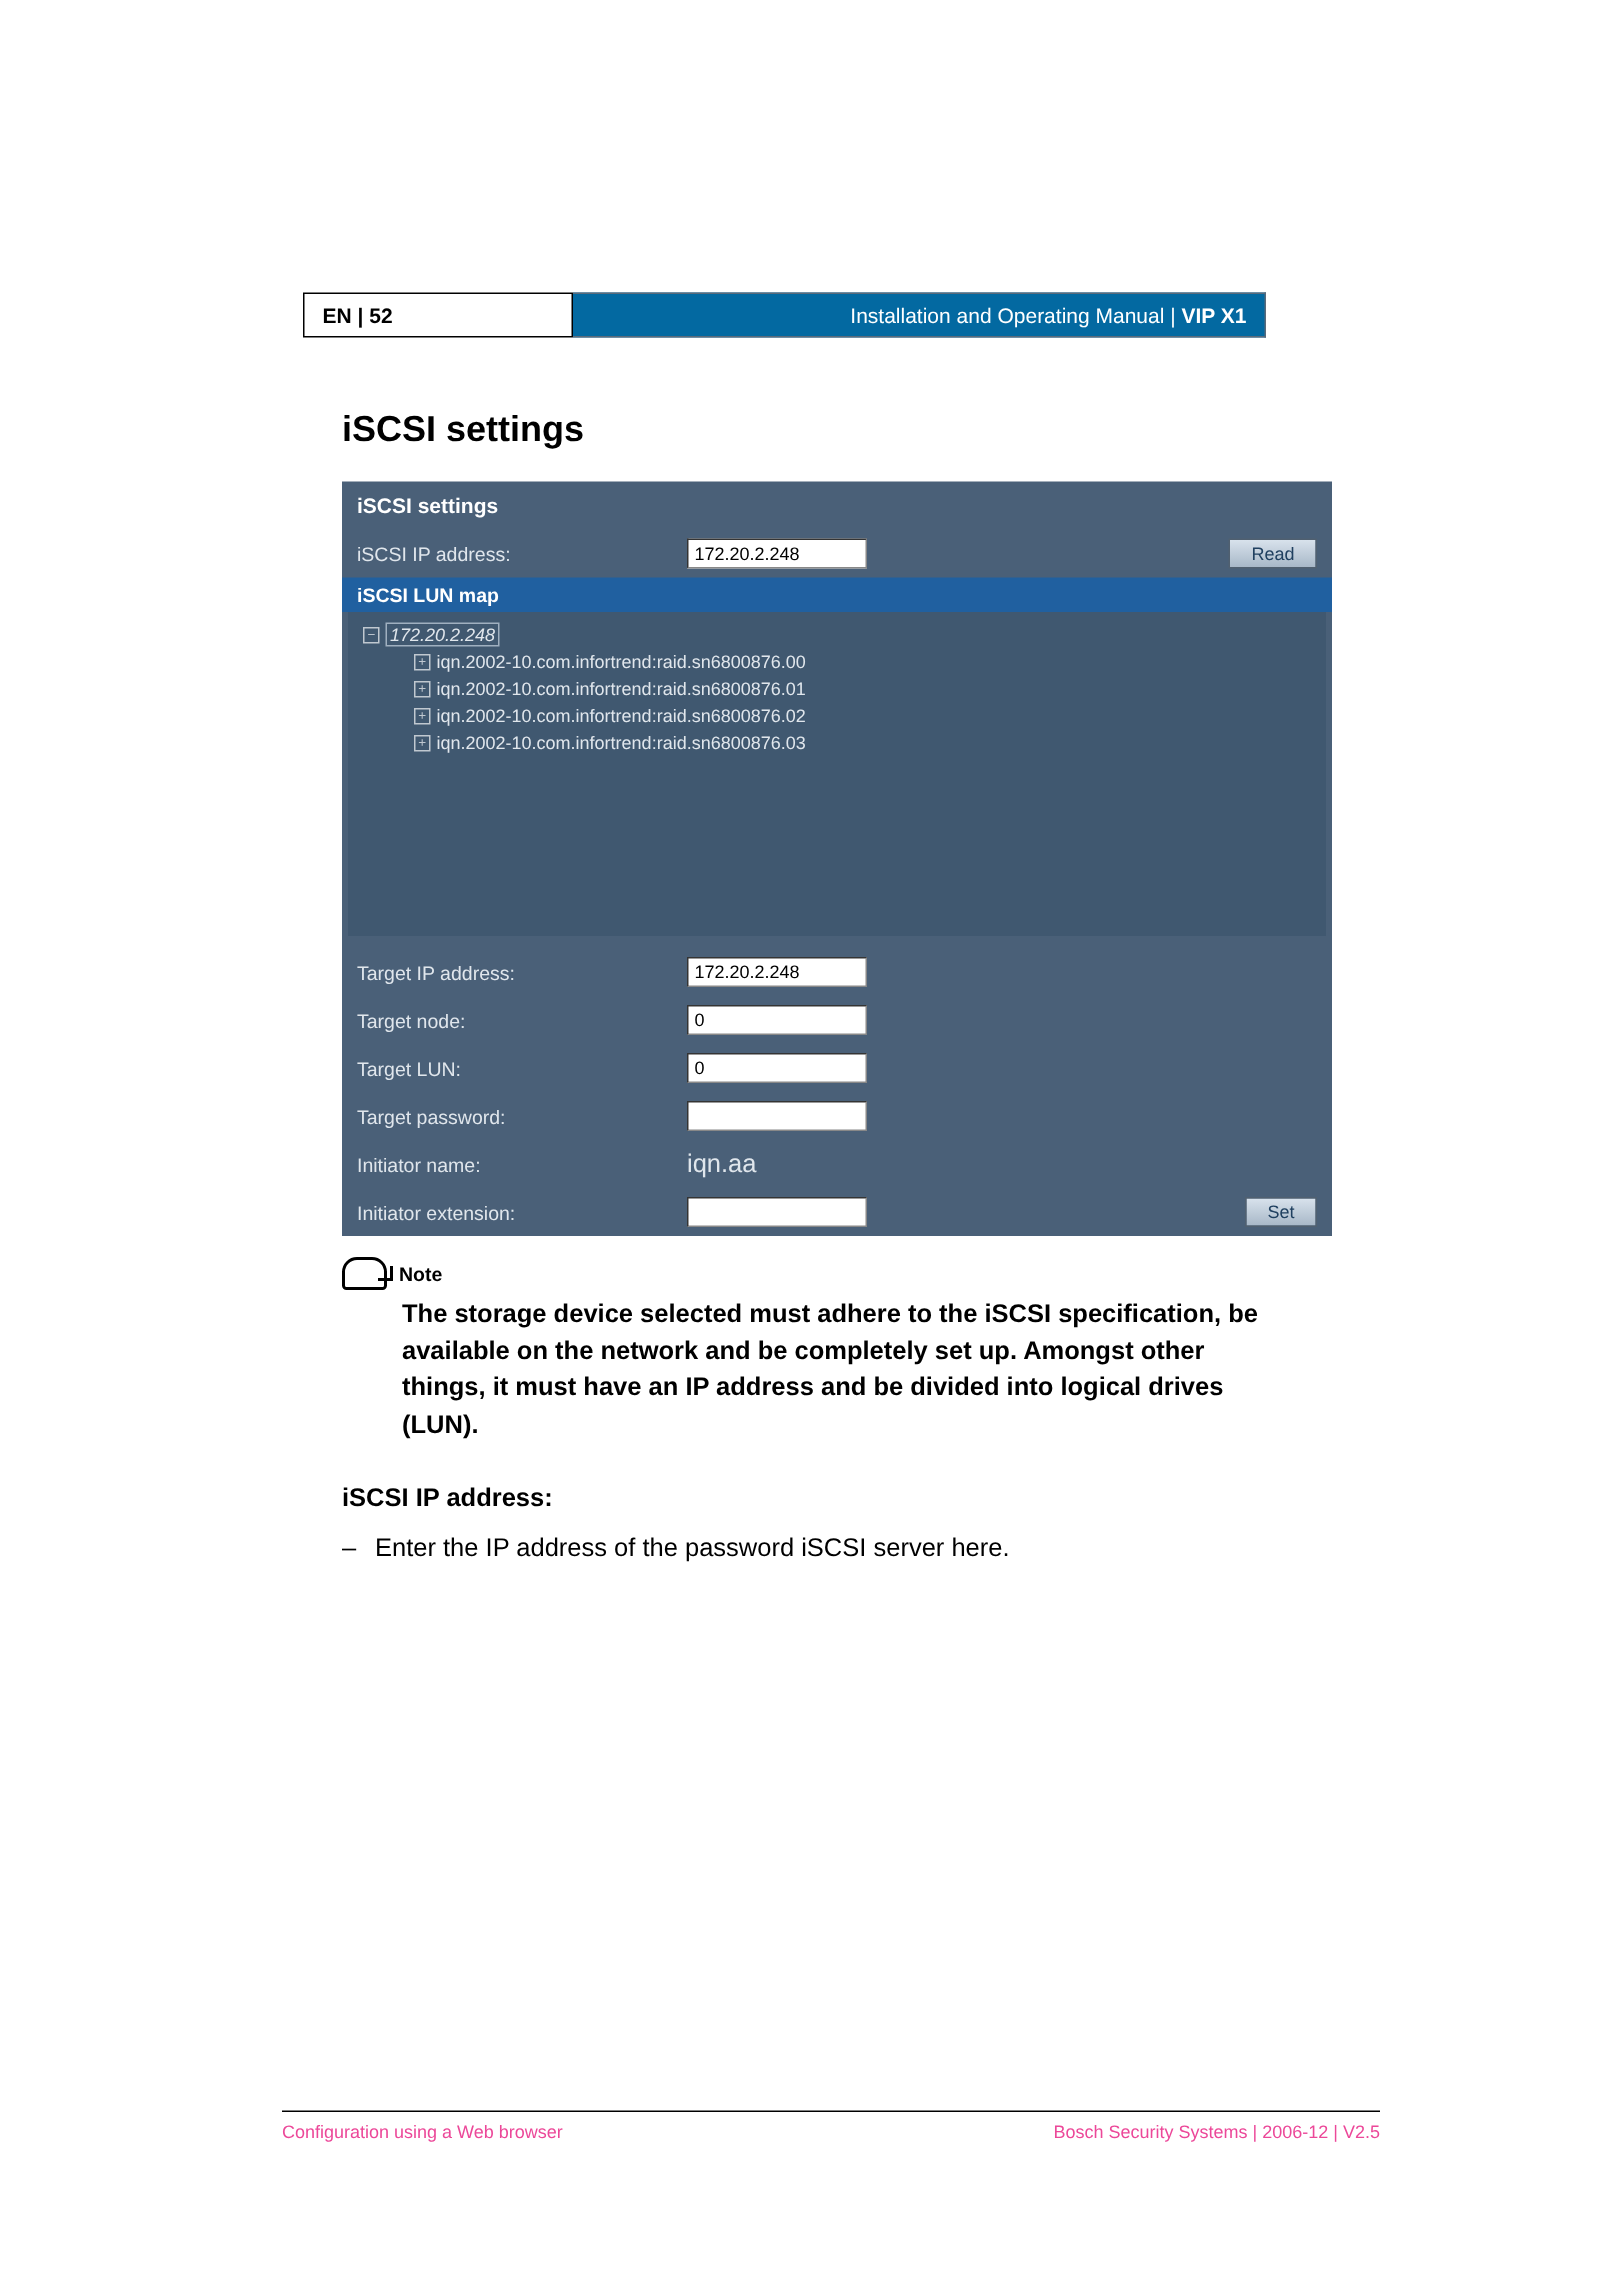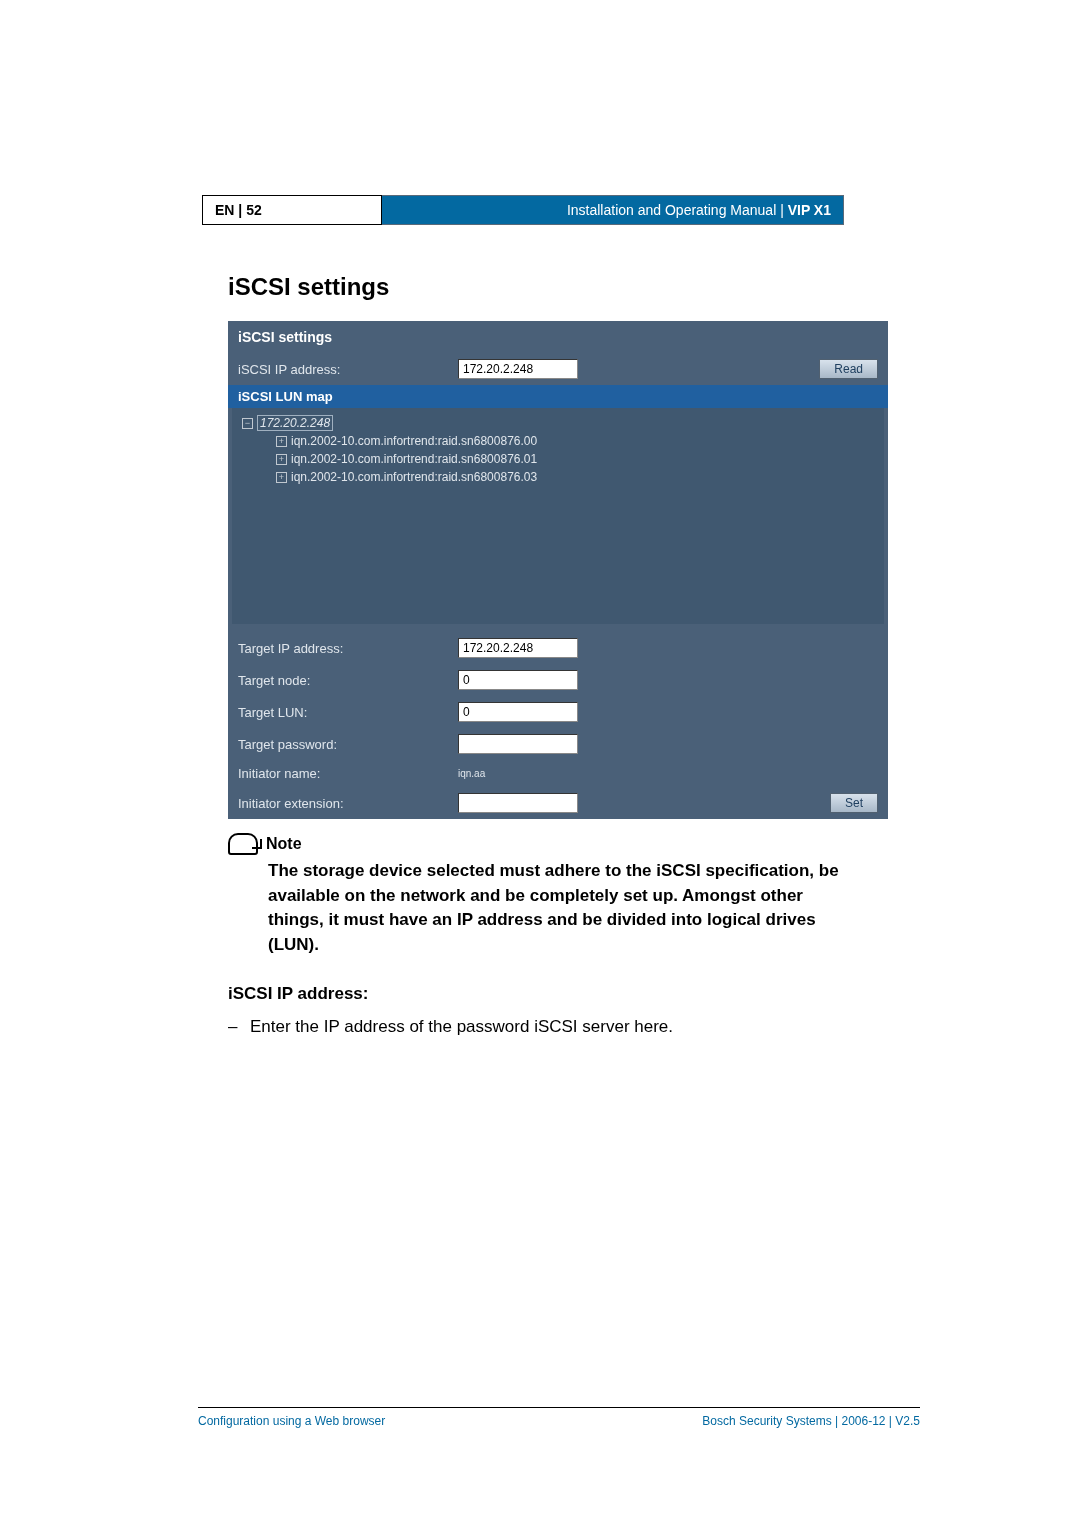--- a/index.html
+++ b/index.html
@@ -78,21 +78,21 @@
     font-size: 12px;
     padding: 2px 4px;
     width: 120px;
     border: 1px inset #888;
     box-sizing: border-box;
     height: 20px;
     line-height: 14px;
   }
   .field-value {
     color: #e0e6ec;
-    font-size: 10px;
+    font-size: 17px;
   }
   .btn {
     background: linear-gradient(#d8e2ec, #a8b8c8);
     border: 1px solid #506070;
     color: #204060;
     font-size: 12px;
     padding: 2px 14px;
     margin-left: auto;
     cursor: pointer;
   }
@@ -143,21 +143,21 @@
   }
   .body-text p { margin: 0 0 8px 0; }
   .note-block {
     margin: 14px 0 0 26px;
   }
   .note-head {
     display: flex;
     align-items: center;
     gap: 8px;
     font-weight: bold;
-    font-size: 16px;
+    font-size: 13px;
   }
   .note-icon {
     display: inline-block;
     width: 26px;
     height: 18px;
     border: 2px solid #000;
     border-radius: 10px 10px 3px 3px / 10px 10px 3px 3px;
     position: relative;
   }
   .note-icon::after {
@@ -194,29 +194,29 @@
     margin-bottom: 10px;
   }
   ul.dash li::before {
     content: "–";
     position: absolute;
     left: 0;
     top: 0;
   }
   .footer {
     position: absolute;
-    left: 198px;
+    left: 188px;
     right: 160px;
     bottom: 100px;
     border-top: 1px solid #000;
     padding-top: 6px;
     display: flex;
     justify-content: space-between;
     font-size: 12px;
-    color: #0369a1;
+    color: #ec4899;
   }
 </style>
 </head>
 <body>
 
 <div class="page">
 
   <div class="header-row">
     <div class="header-left">EN | 52</div>
     <div class="header-right">
@@ -236,20 +236,21 @@
     </div>
 
     <div class="subhead">iSCSI LUN map</div>
 
     <div class="tree">
       <div class="tree-root">
         <span class="expander">−</span><span class="tree-root-label">172.20.2.248</span>
       </div>
       <div class="tree-item"><span class="expander">+</span><span>iqn.2002-10.com.infortrend:raid.sn6800876.00</span></div>
       <div class="tree-item"><span class="expander">+</span><span>iqn.2002-10.com.infortrend:raid.sn6800876.01</span></div>
+      <div class="tree-item"><span class="expander">+</span><span>iqn.2002-10.com.infortrend:raid.sn6800876.02</span></div>
       <div class="tree-item"><span class="expander">+</span><span>iqn.2002-10.com.infortrend:raid.sn6800876.03</span></div>
     </div>
 
     <div class="field-row">
       <div class="field-label">Target IP address:</div>
       <div class="field-input">172.20.2.248</div>
     </div>
     <div class="field-row">
       <div class="field-label">Target node:</div>
       <div class="field-input">0</div>

